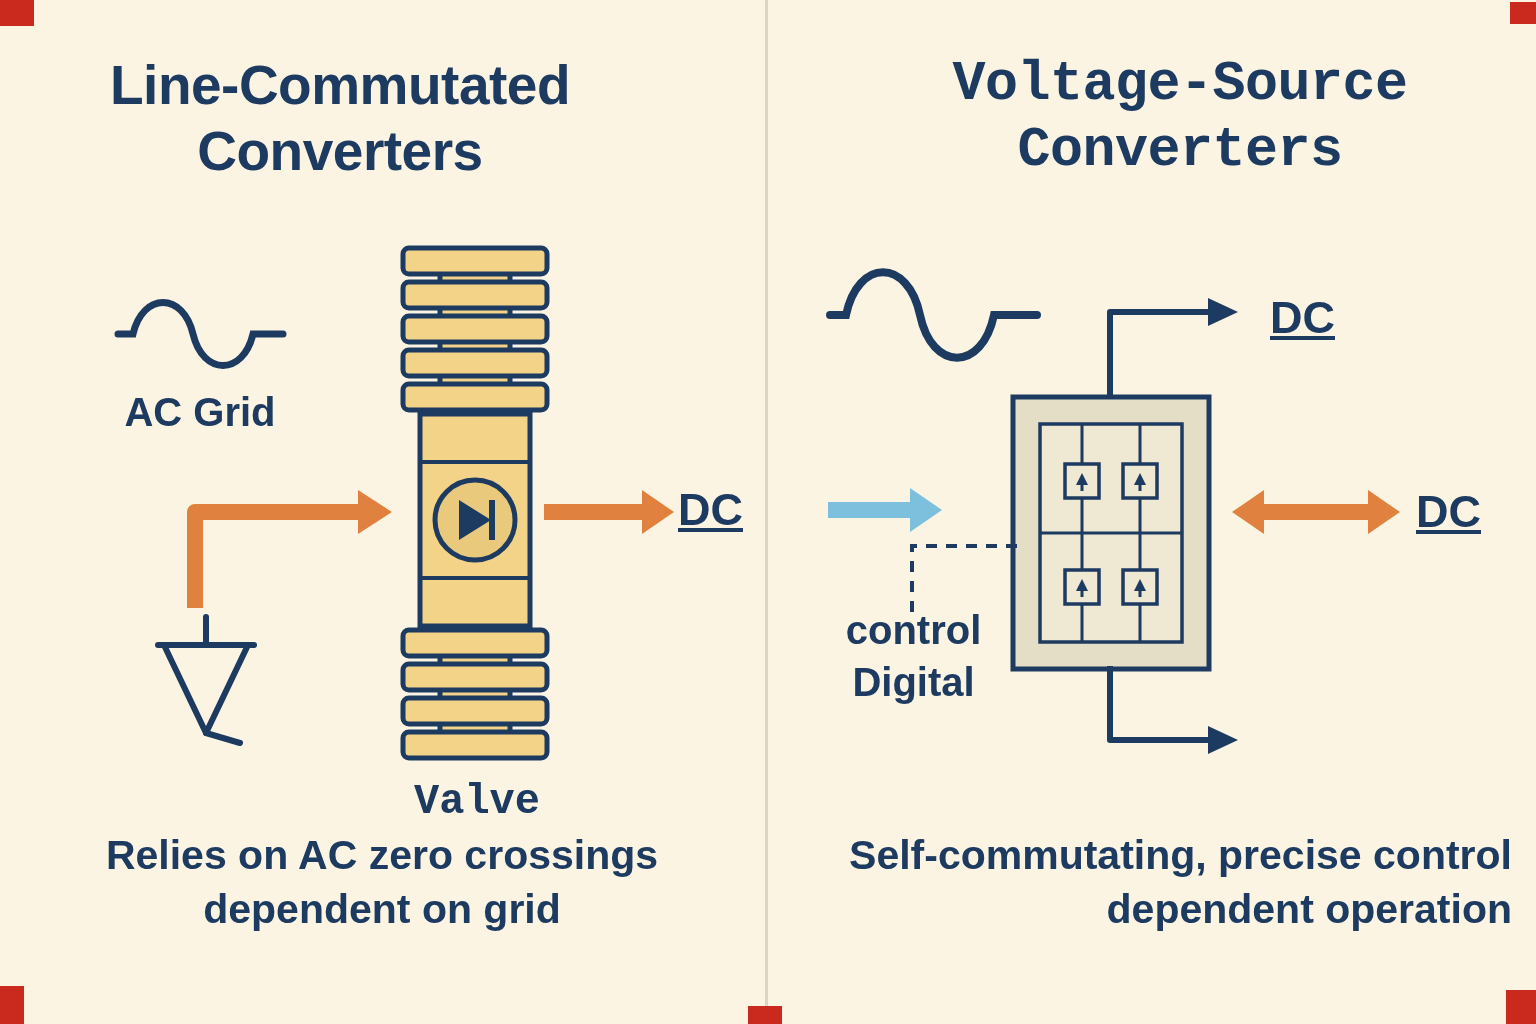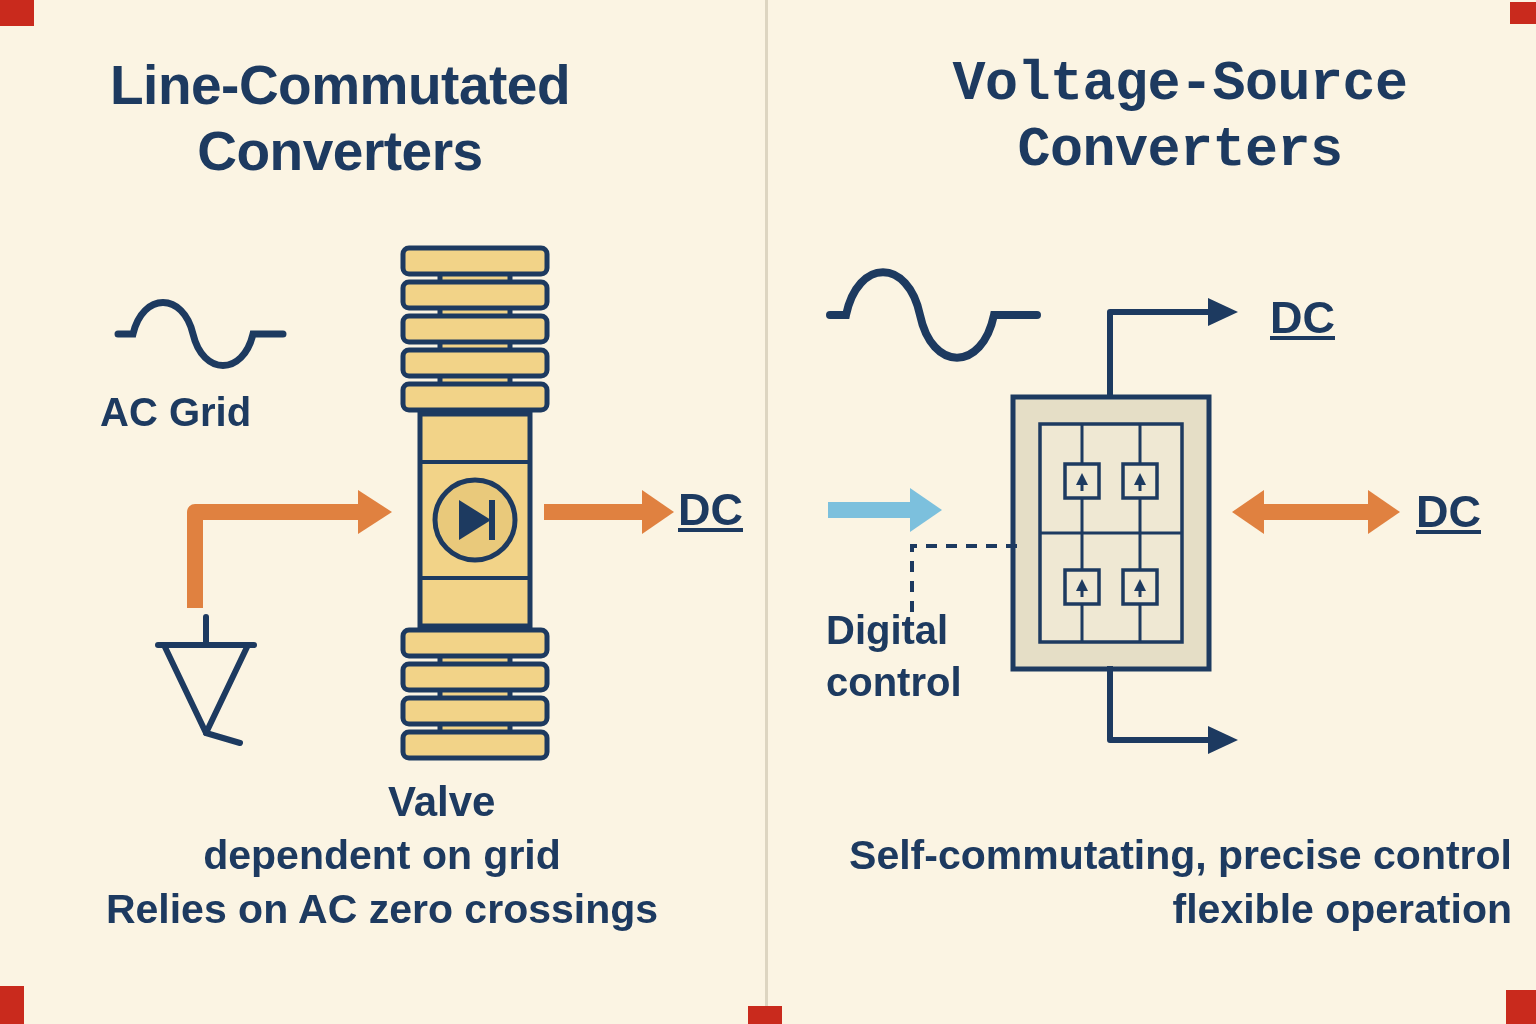--- a/index.html
+++ b/index.html
@@ -7,21 +7,21 @@
     --orange:#e08140; --blue:#7cc0dd; --valve_yellow:#f2d388;
     --valve_yellow_deep:#e9c97b; --box_beige:#e5dec6; --box_inner:#efe8d3;
     --red_mark:#c92a1d;
   }
   *{margin:0;padding:0;box-sizing:border-box;}
   body{font-family:"Liberation Sans",sans-serif;background:#888;}
   .canvas{position:relative;width:1536px;height:1024px;background:var(--background);overflow:hidden;}
   .abs{position:absolute;}
   .navy-text{color:var(--navy);}
   .title{font-size:55px;font-weight:700;text-align:center;line-height:1.2;letter-spacing:-0.5px;}
-  .label{font-size:40px;font-weight:600;line-height:1.3;}
+  .label{font-size:40px;font-weight:600;text-align:center;line-height:1.3;}
   .dc-label{font-size:45px;font-weight:600;text-decoration:underline;}
   .caption{font-size:41px;font-weight:600;text-align:center;line-height:1.32;}
   .divider{width:3px;height:1024px;background:var(--panel_divider);}
   .mark{background:var(--red_mark);}
   
   .sN{stroke:var(--navy);} .sO{stroke:var(--orange);} .sB{stroke:var(--blue);}
   .fN{fill:var(--navy);} .fO{fill:var(--orange);} .fB{fill:var(--blue);}
   .f0{fill:none;} .fY{fill:var(--valve_yellow);} .fYD{fill:var(--valve_yellow_deep);}
   .fBox{fill:var(--box_beige);} .fIn{fill:var(--box_inner);}
   svg{display:block;overflow:visible;}
@@ -78,25 +78,25 @@
   </svg>
   <div class="abs navy-text dc-label" style="left:678px;top:484px;">DC</div>
 
   <svg class="abs" style="left:150px;top:615px;" width="112" height="130" viewBox="0 0 112 130">
     <path class="sN f0" d="M56 2 V30" stroke-width="6" stroke-linecap="round"></path>
     <path class="sN f0" d="M8 30 H104" stroke-width="6" stroke-linecap="round"></path>
     <polygon class="sN f0" points="14,30 98,30 56,118" stroke-width="6" stroke-linejoin="round"></polygon>
     <path class="sN f0" d="M56 118 L90 128" stroke-width="6" stroke-linecap="round"></path>
   </svg>
 
-  <div class="abs navy-text label" style="left:388px;top:775px;width:178px;font-size:42px;">Valve</div>
+  <div class="abs navy-text label" style="left:388px;top:775px;width:178px;font-size:42px;font-family:Liberation Mono, monospace;">Valve</div>
 
   <div class="abs navy-text caption" style="left:68px;top:828px;width:628px;">
+    <div>Relies on AC zero crossings</div>
     <div>dependent on grid</div>
-    <div>Relies on AC zero crossings</div>
   </div>
 
   <div class="abs navy-text title" style="left:872px;top:52px;width:616px;font-family:Liberation Mono, monospace;">
     <div>Voltage-Source</div>
     <div>Converters</div>
   </div>
 
   <svg class="abs" style="left:826px;top:250px;" width="215" height="132" viewBox="0 0 215 132">
     <path class="sN f0" d="M4 65 H20 C32 8, 82 8, 94 65 C106 122, 156 122, 168 65 H211" stroke-width="8" stroke-linecap="round"></path>
   </svg>
@@ -127,34 +127,34 @@
 
   <svg class="abs" style="left:826px;top:480px;" width="120" height="60" viewBox="0 0 120 60">
     <path class="sB f0" d="M2 30 H84" stroke-width="16"></path>
     <polygon class="fB" points="84,8 84,52 116,30"></polygon>
   </svg>
 
   <svg class="abs" style="left:898px;top:538px;" width="124" height="78" viewBox="0 0 124 78">
     <path class="sN f0" d="M14 74 V8 H120" stroke-width="4" stroke-dasharray="11 9"></path>
   </svg>
   <div class="abs navy-text label" style="left:826px;top:604px;width:175px;">
+    <div>control</div>
     <div>Digital</div>
-    <div>control</div>
   </div>
 
   <svg class="abs" style="left:1230px;top:482px;" width="172" height="60" viewBox="0 0 172 60">
     <path class="sO f0" d="M32 30 H140" stroke-width="16"></path>
     <polygon class="fO" points="34,8 34,52 2,30"></polygon>
     <polygon class="fO" points="138,8 138,52 170,30"></polygon>
   </svg>
   <div class="abs navy-text dc-label" style="left:1416px;top:486px;">DC</div>
 
   <svg class="abs" style="left:1090px;top:664px;" width="160" height="92" viewBox="0 0 160 92">
     <path class="sN f0" d="M20 2 V76 H118" stroke-width="6" stroke-linejoin="round"></path>
     <polygon class="fN" points="118,62 118,90 148,76"></polygon>
   </svg>
 
   <div class="abs navy-text caption" style="left:788px;top:828px;width:724px;text-align:right;">
     <div>Self-commutating, precise control</div>
-    <div>flexible operation</div>
+    <div>dependent operation</div>
   </div>
 
 </div>
 
 </body></html>

